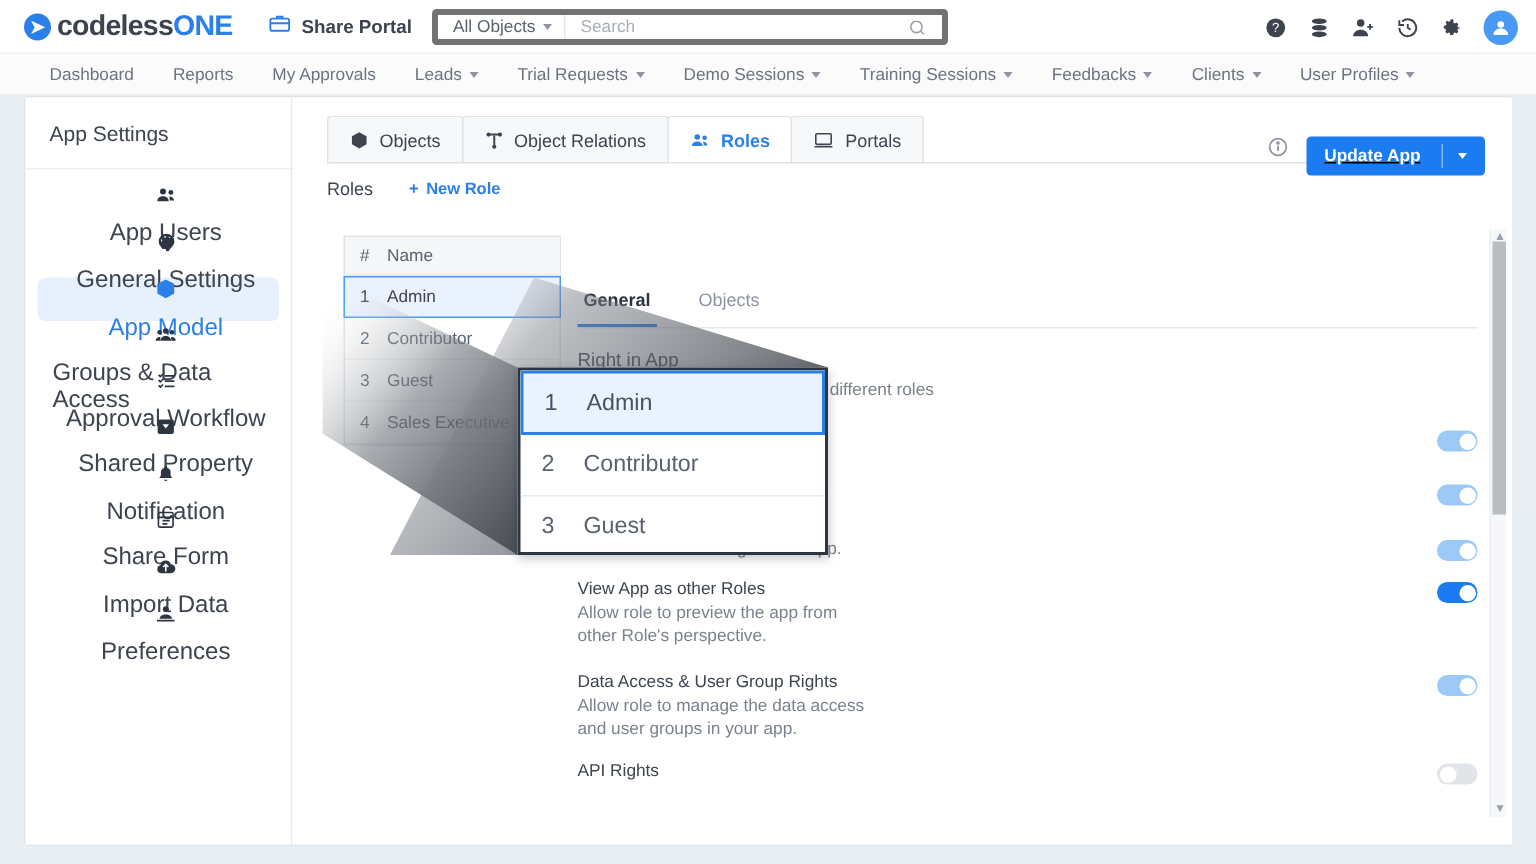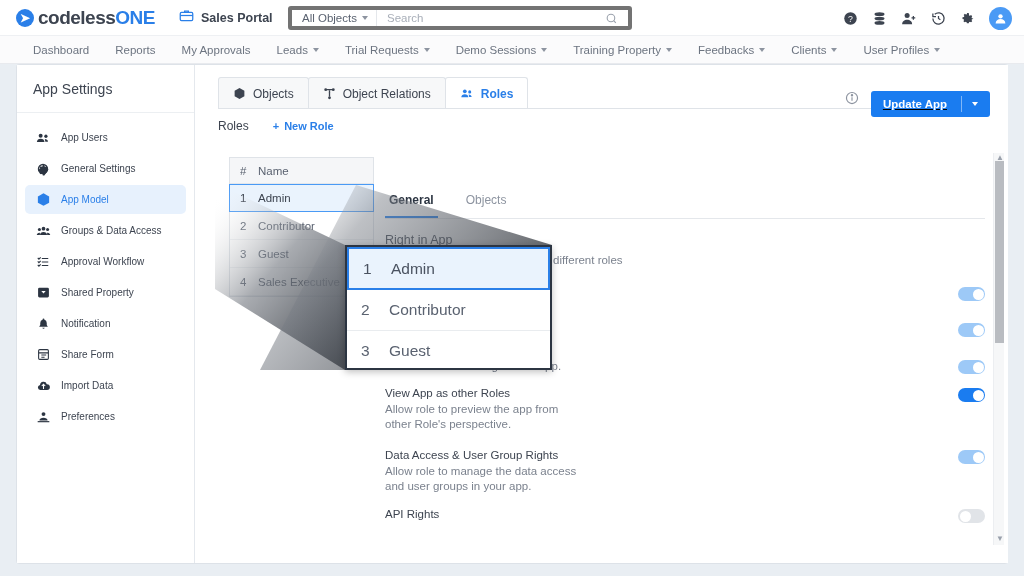--- a/index.html
+++ b/index.html
@@ -90,21 +90,21 @@
     border-right: 1px solid #e4e8ed; background: #fff;
   }
   .sidebar-title {
     height: 48px; display: flex; align-items: center; padding-left: 16px;
     font-size: 14px; color: #3d4450; border-bottom: 1px solid #eceff2;
   }
   .side-list { padding-top: 8px; }
   .side-item {
     display: flex; align-items: center; gap: 10px;
     height: 29px; margin: 2px 8px; padding-left: 10px;
-    font-size: 10px; color: #3d4450; border-radius: 5px;
+    font-size: 16px; color: #3d4450; border-radius: 5px; flex-direction: column;
   }
   .side-item.active { background: #e7f1fd; color: #2a7fe8; }
   .side-ico { width: 16px; display: flex; align-items: center; justify-content: center; color: #2c3542; }
   .side-item.active .side-ico { color: #2a7fe8; }
 
   
   .content { position: absolute; left: 178px; top: 0; width: 813px; height: 498px; background: #fff; }
 
   .tabrow {
     position: absolute; top: 12px; left: 23px;
@@ -240,21 +240,21 @@
     </div>
 
     <div class="portal">
       <span>
         <svg width="15" height="15" viewBox="0 0 24 24" fill="none" stroke="#2a7fe8" stroke-width="2">
           <rect x="2" y="7" width="20" height="13" rx="2"></rect>
             <path d="M9 7V5h6v2"></path>
             <path d="M2 12h20"></path>
         </svg>
       </span>
-      <span class="portal-name">Sales Portal</span>
+      <span class="portal-name">Share Portal</span>
     </div>
 
     <div class="searchwrap">
       <div class="obj-sel">
         <span>All Objects</span>
         <span class="caret"></span>
       </div>
       <input class="search-input" value="" placeholder="Search" style="">
       <span class="search-ico">
         <svg width="13" height="13" viewBox="0 0 24 24" fill="none" stroke="#9aa1ac" stroke-width="2">
@@ -322,21 +322,21 @@
       </div>
     <div class="navitem">
         <span>Trial Requests</span>
         <i class="caret"></i>
       </div>
     <div class="navitem">
         <span>Demo Sessions</span>
         <i class="caret"></i>
       </div>
     <div class="navitem">
-        <span>Training Property</span>
+        <span>Training Sessions</span>
         <i class="caret"></i>
       </div>
     <div class="navitem">
         <span>Feedbacks</span>
         <i class="caret"></i>
       </div>
     <div class="navitem">
         <span>Clients</span>
         <i class="caret"></i>
       </div>
@@ -489,20 +489,29 @@
           <div class="tab active">
             <span class="tab-ico">
                 <svg width="14" height="13" viewBox="0 0 24 24" fill="currentColor">
                   <circle cx="8" cy="8" r="3.4"></circle>
                   <circle cx="17" cy="9" r="2.8"></circle>
                   <path d="M1.5 19c0-3.5 2.9-5.6 6.5-5.6s6.5 2.1 6.5 5.6z"></path>
                   <path d="M15 13.8c3 0 5.5 1.8 5.5 4.6H16z"></path>
                 </svg>
               </span>
             <span>Roles</span>
+          </div>
+          <div class="tab">
+            <span class="tab-ico">
+                <svg width="14" height="13" viewBox="0 0 24 24" fill="none" stroke="currentColor" stroke-width="2">
+                  <rect x="2.5" y="4" width="19" height="13" rx="1.6"></rect>
+                  <path d="M1 20h22"></path>
+                </svg>
+              </span>
+            <span>Portals</span>
           </div>
         </div>
         <div class="tabline"></div>
 
         <div class="update-area">
           <span class="info-ico">
             <svg width="14" height="14" viewBox="0 0 24 24" fill="none" stroke="#8d94a0" stroke-width="2">
                 <circle cx="12" cy="12" r="9.5"></circle>
                 <path d="M12 10.5v6"></path>
                 <circle cx="12" cy="7.4" r="1.1" fill="#8d94a0"></circle>

